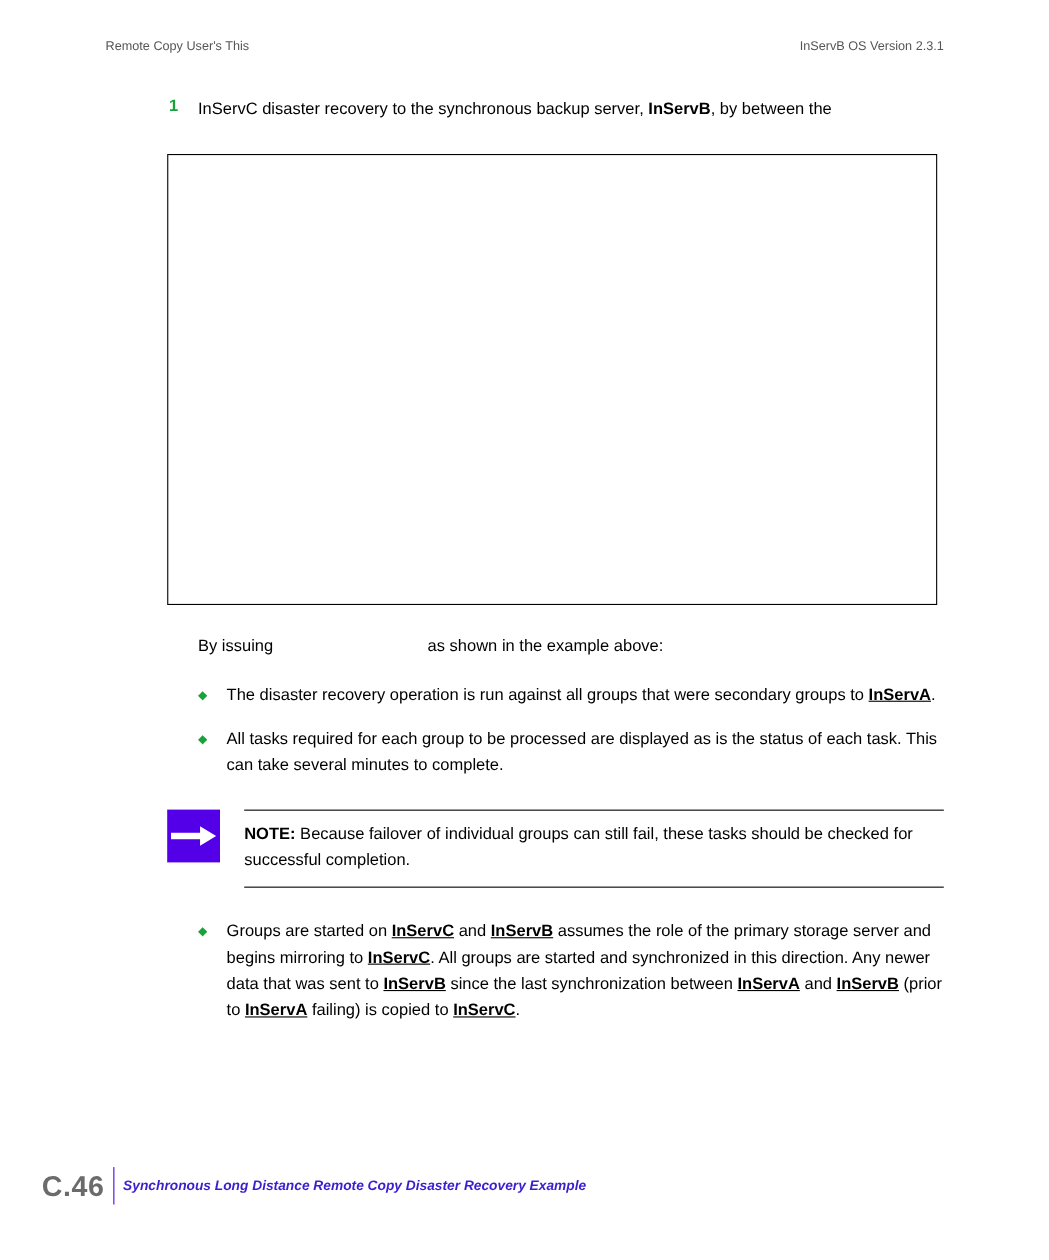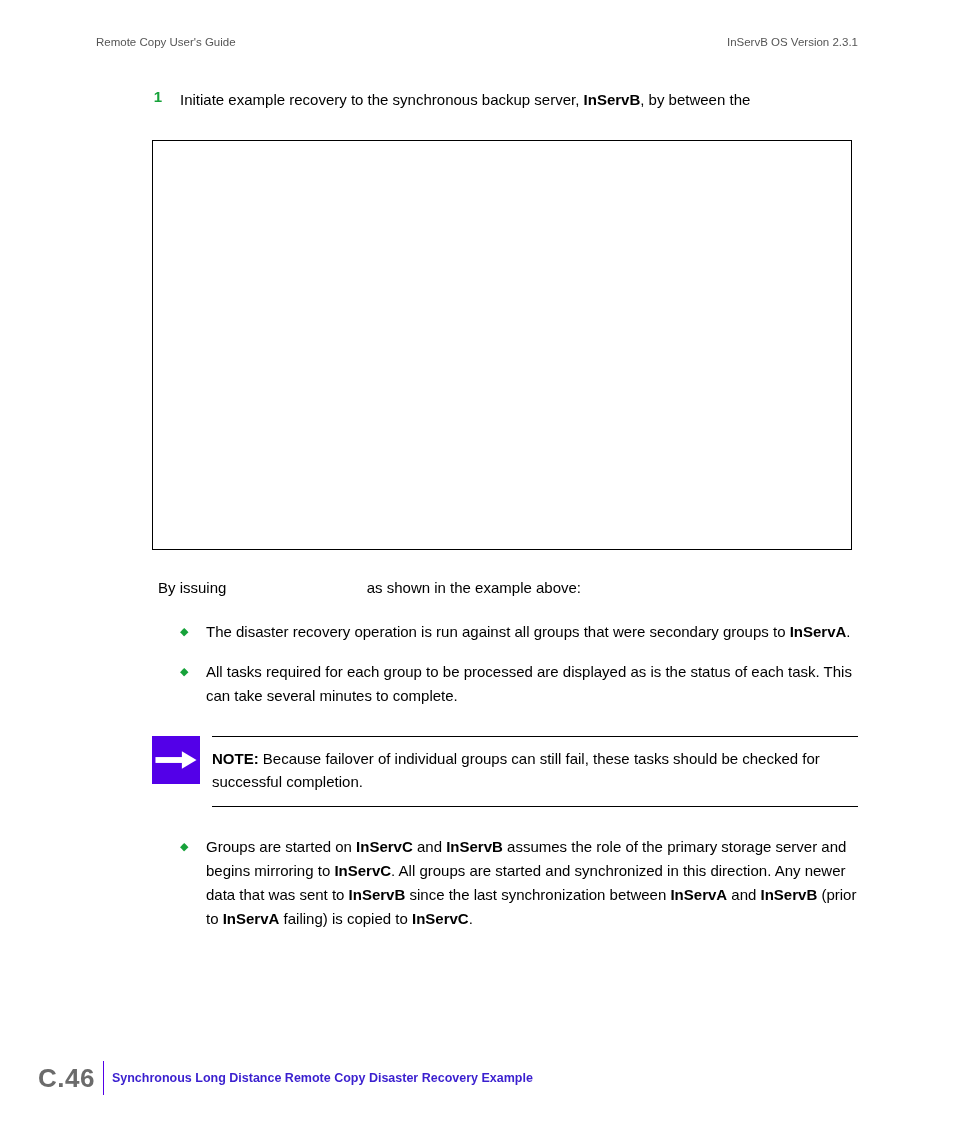--- a/index.html
+++ b/index.html
@@ -50,21 +50,21 @@
   .indent { text-indent: 220px; display: block; }
   .code-box {
     margin-top: 28px;
     margin-left: 56px;
     width: 700px;
     height: 410px;
     border: 1px solid #000;
   }
   .after-code {
     margin-top: 26px;
-    margin-left: 62px;
+    margin-left: 84px;
     font-size: 15px;
     line-height: 1.6;
   }
   .bullets {
     margin-top: 20px;
     margin-left: 84px;
   }
   .bullet-row {
     display: flex;
     gap: 16px;
@@ -74,24 +74,24 @@
     color: #17a23a;
     font-size: 11px;
     margin-top: 5px;
     flex: 0 0 10px;
   }
   .bullet-text {
     font-size: 15px;
     line-height: 1.6;
     color: #000;
   }
-  .bullet-text b { font-weight: 700; }
+  .bullet-text b { font-weight: 700; text-decoration: underline; }
   .note-wrap {
     display: flex;
-    gap: 12px;
+    gap: 22px;
     margin-top: 28px;
     margin-left: 56px;
     margin-bottom: 28px;
     align-items: flex-start;
   }
   .note-icon {
     width: 48px;
     height: 48px;
     background: #5300e8;
     display: flex;
@@ -125,37 +125,38 @@
   }
   .footer-divider {
     width: 1px;
     height: 34px;
     background: #5300e8;
   }
   .footer-text {
     color: #3a1fcf;
     font-size: 12.5px;
     font-weight: 700;
+    font-style: italic;
   }
   .gap-inline { display: inline-block; width: 132px; }
 </style>
 </head>
 <body>
 
 <div class="header">
-  <span>Remote Copy User's Guide</span>
+  <span>Remote Copy User's This</span>
   <span>InServB OS Version 2.3.1</span>
 </div>
 
 <div class="content">
 
   <div class="step">
     <div class="step-num">1</div>
     <div class="step-body">
-      <span>Initiate example recovery to the synchronous backup server, </span><b>InServB</b><span>, by between the</span>
+      <span>InServC disaster recovery to the synchronous backup server, </span><b>InServB</b><span>, by between the</span>
     </div>
   </div>
 
   <div class="code-box"></div>
 
   <div class="after-code">
     <span>By issuing </span><span class="gap-inline"></span><span> as shown in the example above:</span>
   </div>
 
   <div class="bullets">

